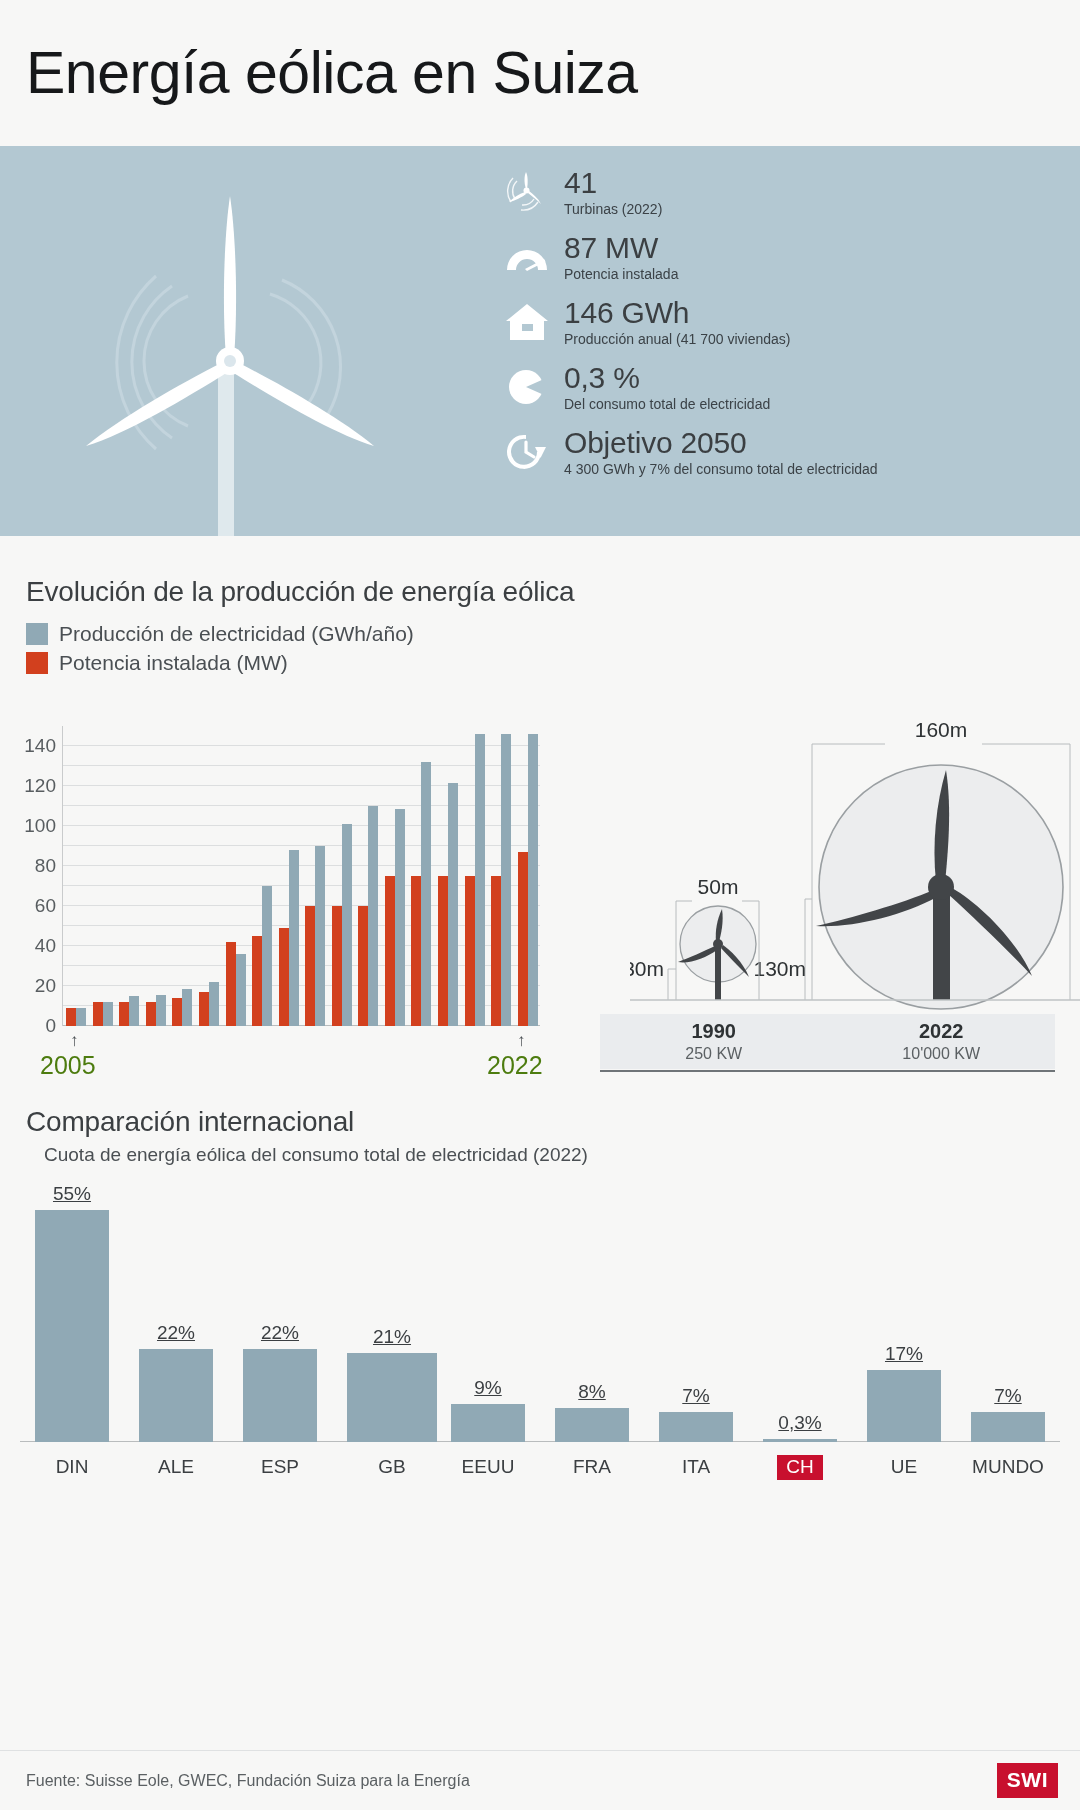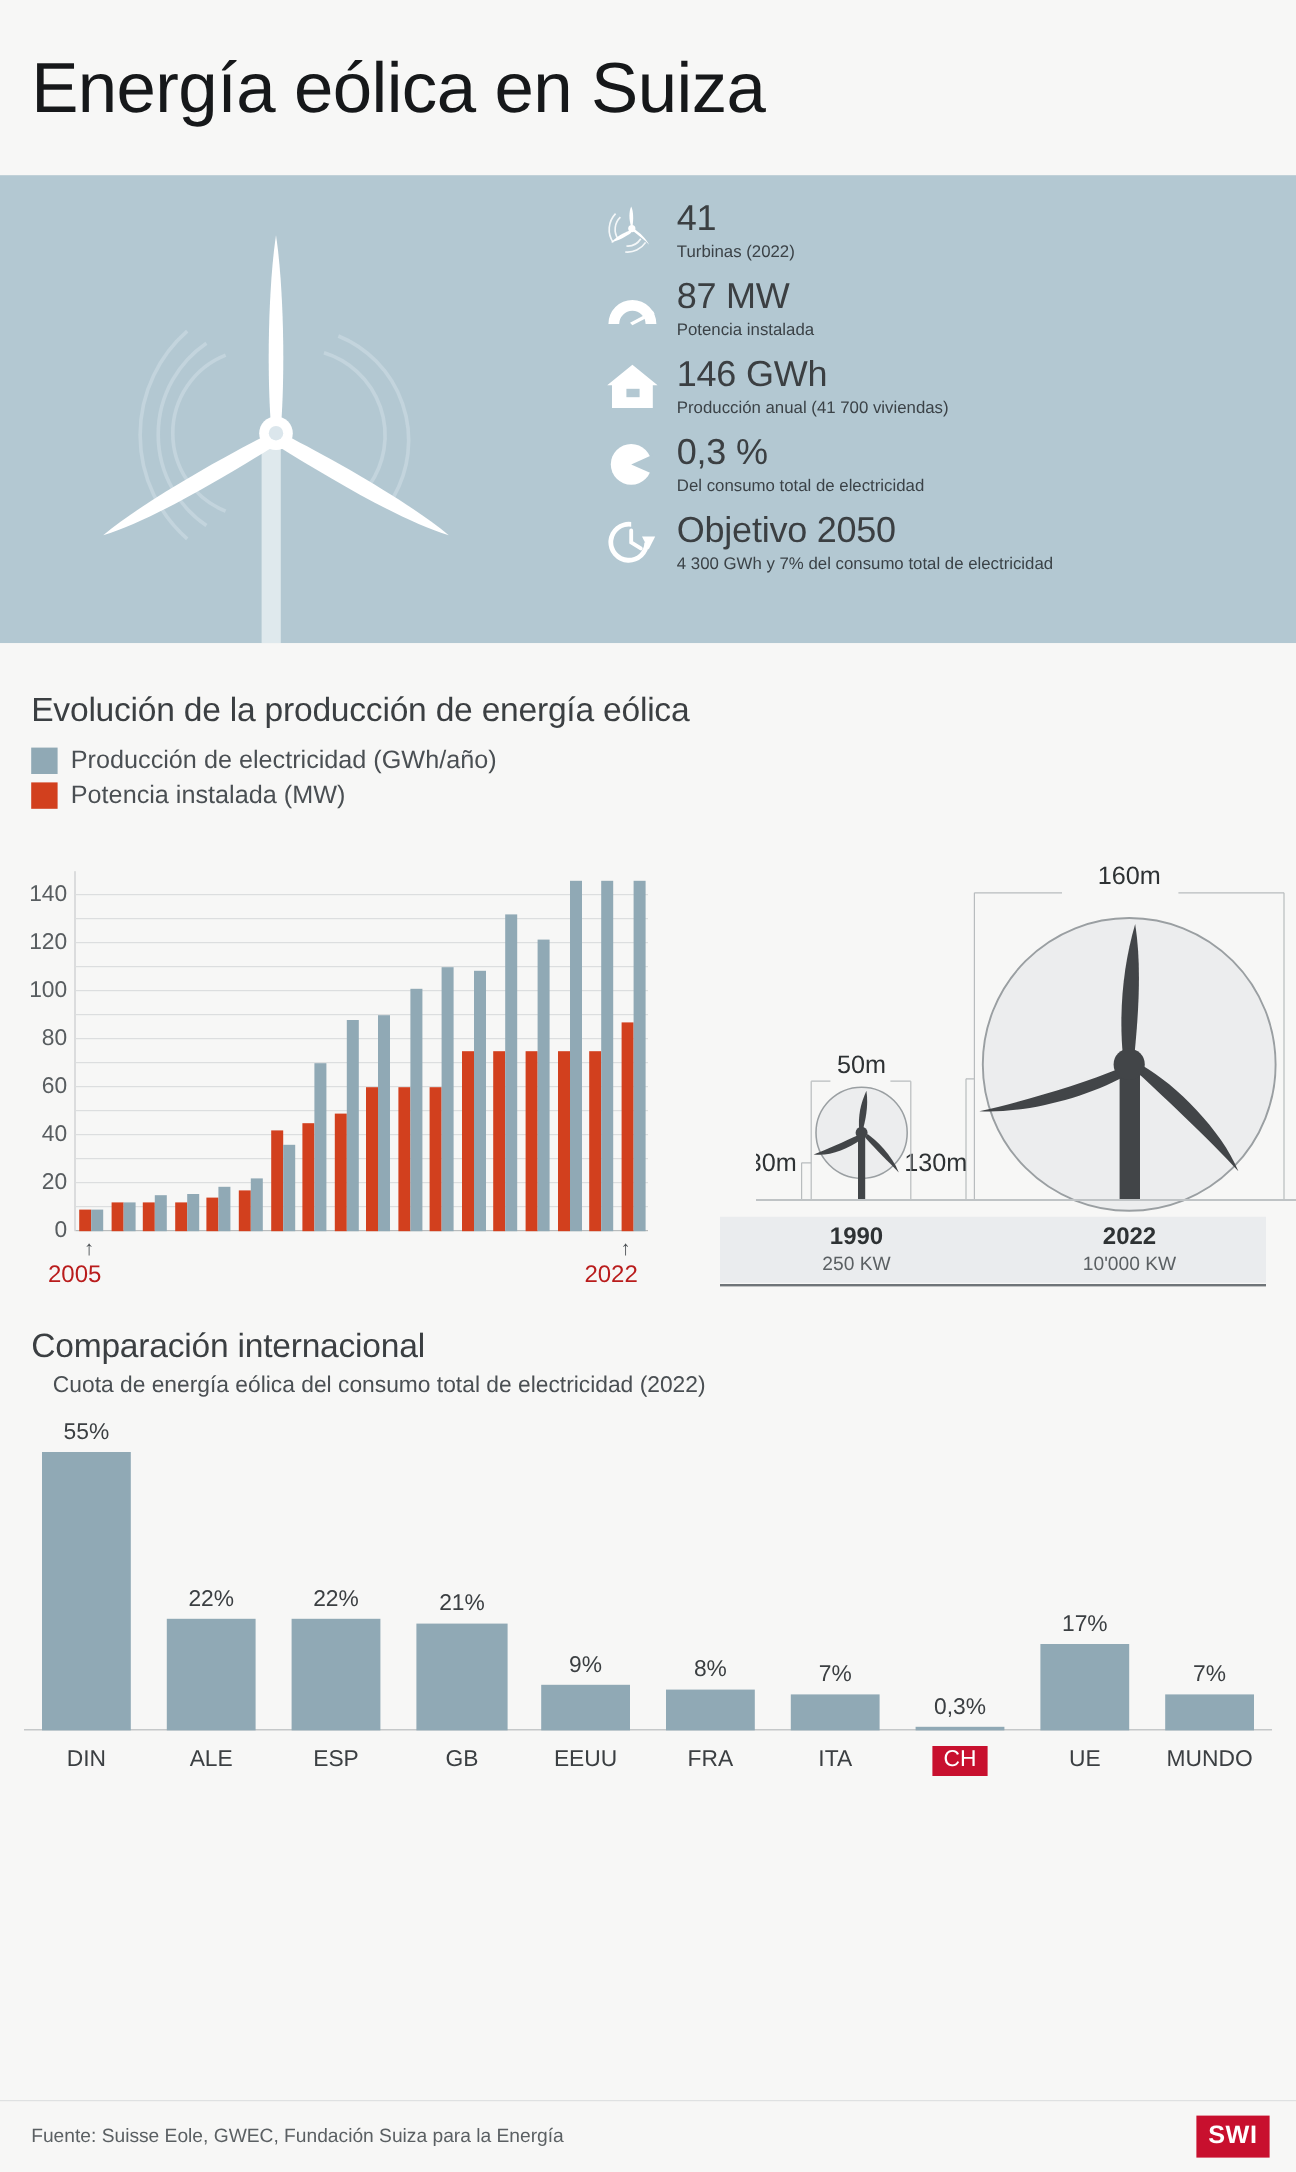--- a/index.html
+++ b/index.html
@@ -35,37 +35,37 @@
   
   .evo-wrap { position: absolute; left: 0px; top: 190px; width: 600px; height: 370px; }
   .evo-yaxis { position: absolute; left: 0; top: 0; width: 62px; height: 300px; }
   .evo-ylabel { position: absolute; right: 6px; font-size: 19px; color: #585d60; transform: translateY(-50%); text-align: right; }
   .evo-plot { position: absolute; left: 62px; top: 0; width: 478px; height: 300px; border-left: 1px solid #c9cbcc; }
   .gridline { position: absolute; left: 0; right: 0; height: 1px; background: #dcdedf; }
   .baseline { position: absolute; left: 0; right: 0; bottom: 0; height: 1px; background: #b9bcbd; }
   .bargroup { position: absolute; bottom: 0; display: flex; align-items: flex-end; justify-content: center; }
   .bar-mw { width: 10px; background: #d2401e; }
   .bar-gwh { width: 10px; background: #90a9b5; }
-  .evo-xlabel { position: absolute; font-size: 20px; color: #b91c1c; }
+  .evo-xlabel { position: absolute; font-size: 25px; color: #4d7c0f; }
   .evo-arrow { position: absolute; font-size: 17px; color: #4a4f53; }
 
   
   .tcomp { position: absolute; left: 600px; top: 168px; width: 455px; height: 325px; margin-left: 30px; }
   .tcomp-years { position: absolute; left: 600px; top: 478px; width: 455px; height: 55px; background: #eaecee; display: flex; }
   .tcomp-year-cell { flex: 1; display: flex; flex-direction: column; align-items: center; justify-content: center; }
   .tcomp-year { font-size: 20px; font-weight: 700; color: #2e3234; }
   .tcomp-kw { font-size: 16px; color: #5b6063; margin-top: 2px; }
   .tcomp-baseline { position: absolute; left: 600px; top: 534px; width: 455px; height: 2px; background: #6f7478; }
 
   
   .section3 { position: relative; background: #f7f7f6; padding-top: 10px; }
   .sec3-sub { font-size: 19px; color: #4a4f53; padding-left: 44px; margin-top: 6px; }
   .cmp-wrap { position: relative; margin-top: 18px; height: 300px; }
   .cmp-bar-col { position: absolute; bottom: 0; display: flex; flex-direction: column; align-items: center; justify-content: flex-end; }
-  .cmp-val { font-size: 19px; color: #3b3f42; margin-bottom: 5px; }
+  .cmp-val { font-size: 19px; color: #3b3f42; margin-bottom: 5px; text-decoration: underline; }
   .cmp-bar { width: 100%; background: #90a9b5; }
   .cmp-name { font-size: 19px; color: #3b3f42; margin-top: 8px; }
   .cmp-name.highlight { background: #c8102e; color: #ffffff; padding: 1px 9px 2px 9px; }
   .cmp-axis { position: absolute; left: 20px; right: 20px; height: 1px; background: #b9bcbd; }
 
   
   .footer { position: absolute; left: 0; bottom: 0; width: 1080px; height: 60px; background: #f7f7f6; border-top: 1px solid #dfe1e2; display: flex; align-items: center; justify-content: space-between; padding: 0 22px 0 26px; }
   .footer-src { font-size: 16px; color: #5b6063; }
   .swi-logo { background: #c8102e; color: #fff; font-size: 21px; font-weight: 700; letter-spacing: 0.5px; padding: 5px 10px 6px 10px; }
 </style>
@@ -388,21 +388,21 @@
             <div class="cmp-name">ALE</div>
           </div>
         </div>
         <div class="cmp-bar-col" style="left: 243px; width: 74px; bottom: 0px;">
           <div class="cmp-val">22%</div>
           <div class="cmp-bar" style="height: 92.8px;"></div>
           <div style="height: 42px; display: flex; align-items: center;">
             <div class="cmp-name">ESP</div>
           </div>
         </div>
-        <div class="cmp-bar-col" style="left: 347px; width: 76px; bottom: 0px;">
+        <div class="cmp-bar-col" style="left: 347px; width: 90px; bottom: 0px;">
           <div class="cmp-val">21%</div>
           <div class="cmp-bar" style="height: 88.5818px;"></div>
           <div style="height: 42px; display: flex; align-items: center;">
             <div class="cmp-name">GB</div>
           </div>
         </div>
         <div class="cmp-bar-col" style="left: 451px; width: 74px; bottom: 0px;">
           <div class="cmp-val">9%</div>
           <div class="cmp-bar" style="height: 37.9636px;"></div>
           <div style="height: 42px; display: flex; align-items: center;">

